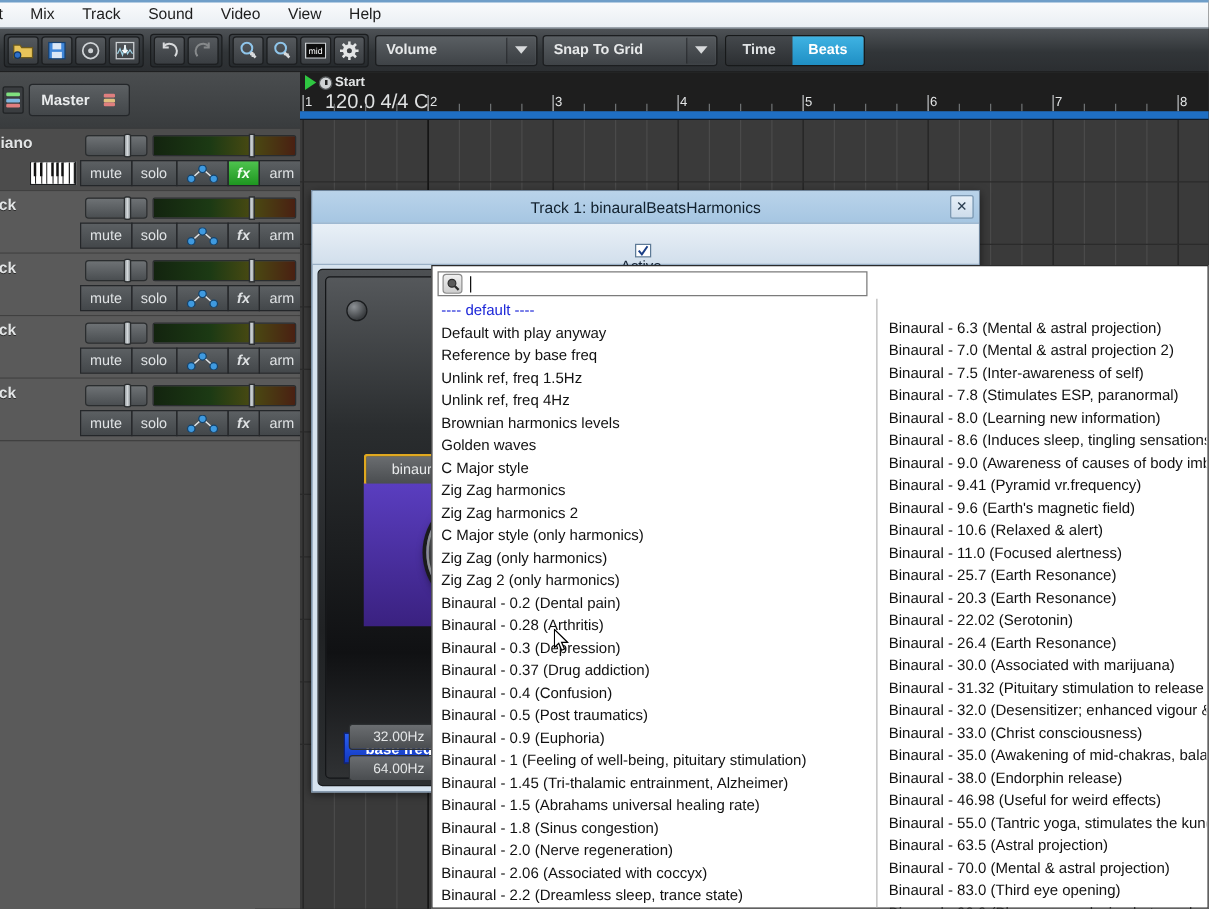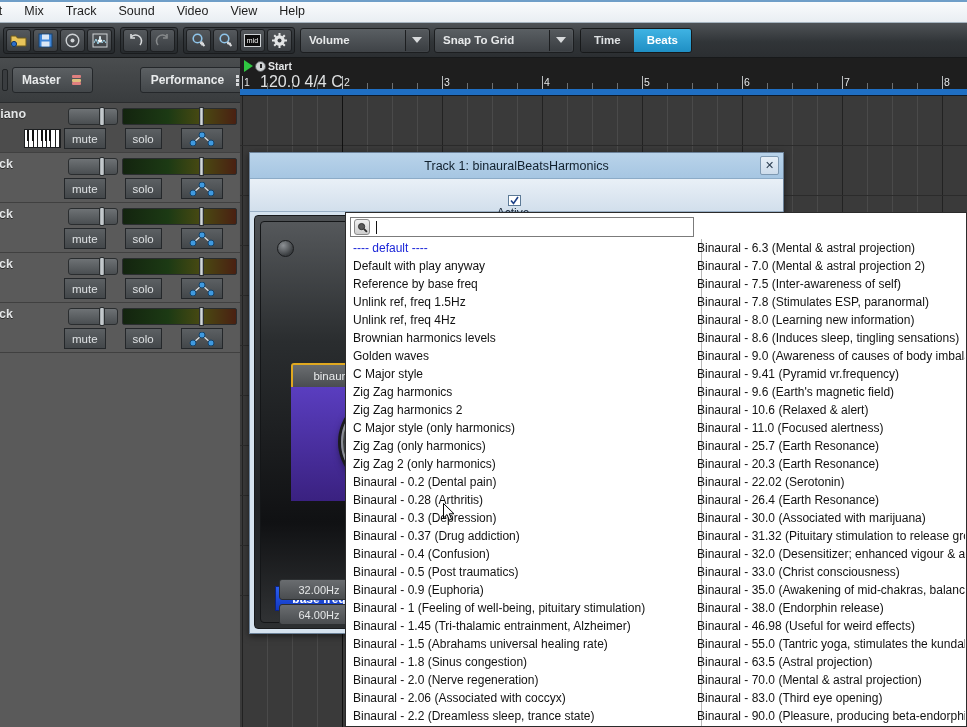--- a/index.html
+++ b/index.html
@@ -115,21 +115,21 @@
     background: linear-gradient(90deg,#9aa0a4,#d3d8db,#8d9397);
     border:1px solid #2b2e30; border-radius:2px;
   }
   .meter {
     position:absolute; left:122px; top:5px; width:115px; height:17px;
     background: linear-gradient(90deg,#13240f,#1c3a14 40%,#4a4a12 70%,#4a2012);
     border:1px solid #2a2d2f; border-radius:2px;
   }
   .meter-handle { position:absolute; left:76px; top:-2px; width:5px; height:19px;
     background: linear-gradient(90deg,#9aa0a4,#d3d8db,#8d9397); border:1px solid #2b2e30;}
-  .btnrow { position:absolute; left:64px; top:25px; display:flex;gap:20px; }
+  .btnrow { position:absolute; left:64px; top:25px; display:flex; }
   .trk-btn {
     height: 21px; min-width: 37px; padding: 0 7px; margin-right: -1px;
     background: linear-gradient(#5c6063,#43474a);
     border: 1px solid #24272a;
     color: #dfe2e4; font-size: 11.5px;
     display:flex; align-items:center; justify-content:center;
   }
   .trk-btn.fx { font-style: italic; font-weight:bold; min-width:26px;}
   .trk-btn.fxon { background: linear-gradient(#4ec34e,#1e9620); color:#f2fff2; }
   .trk-btn.arrow { min-width: 24px; }
@@ -263,21 +263,21 @@
     position:absolute; left:4px; top:4px; width:344px; height:20px;
     border:1px solid #7b7b7b; background:#ffffff; display:flex; align-items:center;
   }
   .dd-search .magn { width:16px;height:16px;border-radius:3px; margin:0 3px;
     background: linear-gradient(#f0f0f0,#cfcfcf); border:1px solid #8b8b8b;
     display:flex;align-items:center;justify-content:center;}
   .dd-caret { width:1px; height:13px; background:#111; margin-left:3px; }
   .dd-cols { position:absolute; left:2px; top:26px; right:1px; bottom:0; }
   .dd-col { position:absolute; top:0; bottom:0; }
   .dd-col.c1 { left:0; width:352px; }
-  .dd-col.c2 { left:344px; right:0; }
+  .dd-col.c2 { left:358px; right:0;margin-top:14px; }
   .dd-item {
     height:18px; line-height:18px;
     font-size:12px; color:#111; padding-left:5px;
     white-space:nowrap; overflow:hidden;
   }
   .dd-item.blue { color:#1c26d8; }
   .dd-div { position:absolute; left:353px; top:0; bottom:0; width:1px; background:#b8b8b8;}
   .cursor { position:absolute; left:443px; top:503px; width:12px; height:19px; pointer-events:none;}
 </style>
 </head>
@@ -399,34 +399,20 @@
           <i style="background:#7fb7e0"></i>
           <i style="background:#e07f7f"></i>
       </div>
       <div class="btn3d master-btn">
         <span>Master</span>
         <span class="mini-mixer" style="margin:0;border:none;background:none;width:13px;height:16px">
           <i style="background:#e07f7f"></i>
             <i style="background:#e0c07f"></i>
             <i style="background:#e07f7f"></i>
         </span>
-      </div>
-      <div class="btn3d perf-btn">
-        <span>Performance</span>
-        <span class="grid-ico">
-            <i></i>
-            <i></i>
-            <i></i>
-            <i></i>
-            <i></i>
-            <i></i>
-            <i></i>
-            <i></i>
-            <i></i>
-          </span>
       </div>
     </div>
     <div id="tracks">
         <div class="track sel">
           <div class="tname">Piano</div>
           <div class="fader">
             <div class="fader-handle"></div>
           </div>
           <div class="meter">
             <div class="meter-handle"></div>

